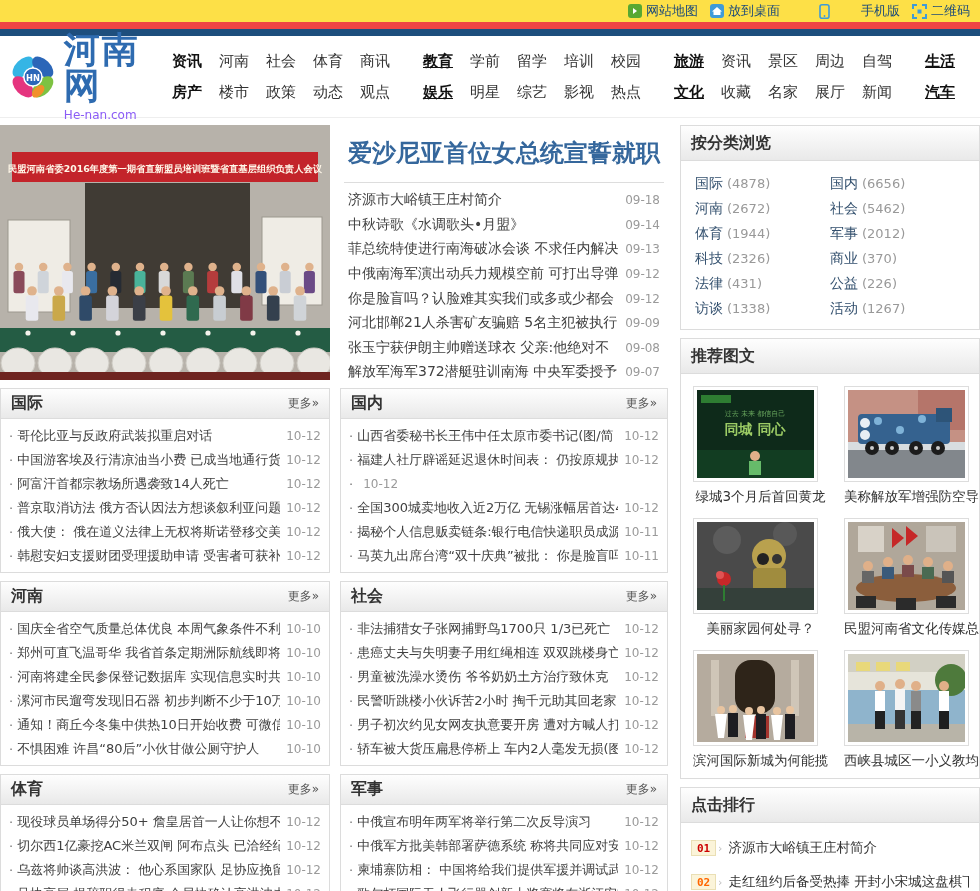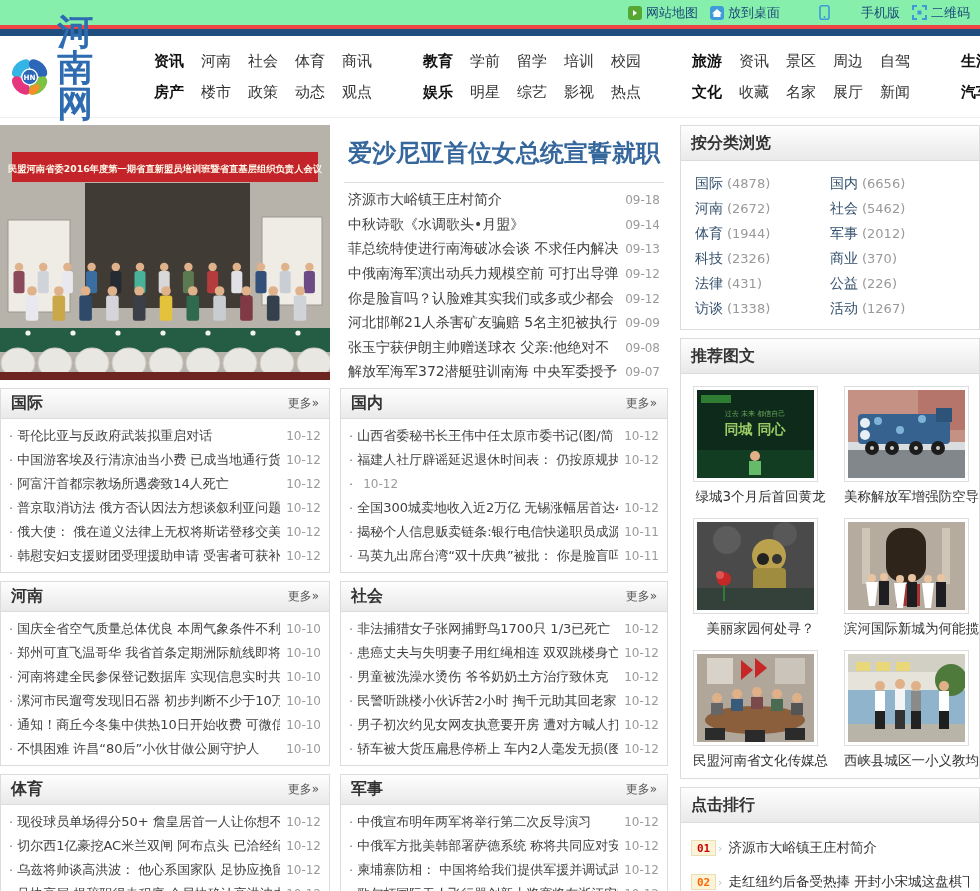--- a/index.html
+++ b/index.html
@@ -1,37 +1,37 @@
 <!DOCTYPE html>
 <html><head>
 <meta charset="utf-8">
 <style>
   * { box-sizing: border-box; margin: 0; padding: 0; }
   html,body { width: 980px; height: 891px; overflow: hidden; background: #fff;
     font-family: "DejaVu Sans", "Liberation Sans", sans-serif; }
   .page { width: 980px; height: 891px; position: relative; }
 
   
-  .topbar { height: 29px; background: #86efac; border-bottom: 4px solid #ef4444;
+  .topbar { height: 29px; background: #fde047; border-bottom: 7px solid #ef4444;
     display: flex; justify-content: flex-end; align-items: center; padding-right: 10px;
     font-size: 13px; color: #1c4a7a; }
   .toplink { display: inline-flex; align-items: center; gap: 4px; margin-left: 12px; cursor: pointer; }
   .toplink.spaced { margin-left: 38px; gap: 30px; }
   .navybar { height: 7px; background: #1d4e7d; }
 
   
   .header { height: 82px; display: flex; align-items: center; padding: 0 8px; background: #fff; border-bottom: 1px solid #eee; }
   .logo { display: flex; align-items: center; gap: 6px; }
   .logo-cn { font-size: 36px; font-weight: bold; color: #2e6bb0; line-height: 36px; letter-spacing: 2px; }
   .logo-en { font-size: 12px; color: #8b5cf6; margin-top: 4px; }
   .nav { margin-left: 22px; font-size: 15px; color: #333; }
   .nav-row { display: flex; line-height: 31px; white-space: nowrap; }
   .nav-item { margin-right: 17px; cursor: pointer; }
   .nav-item.bold { font-weight: bold; color: #111; }
-  .nav-item.gap { margin-left: 34px; }
+  .nav-item.gap { margin-left: 16px; text-decoration: underline; }
 
   
   .main { display: flex; padding-top: 7px; }
   .col-left { width: 330px; }
   .col-mid { width: 328px; margin-left: 10px; }
   .col-right { width: 300px; margin-left: 12px; }
 
   .photo-wrap { width: 330px; height: 255px; margin-bottom: 8px; text-align: right; }
 
   .box { border: 1px solid #dcdcdc; background: #fff; margin-bottom: 8px; }
@@ -605,20 +605,46 @@
                   <circle cx="27" cy="57" r="7" fill="#c62828"></circle>
                   <circle cx="23" cy="53" r="4" fill="#e05353"></circle>
                   <rect x="26" y="63" width="2" height="16" fill="#2e7d32"></rect>
                 </svg>
             </div>
             <div class="thumb-cap">美丽家园何处寻？</div>
           </div>
           <div class="thumb">
             <div class="thumb-img">
               <svg width="117" height="88" viewBox="0 0 117 88">
+                  <rect width="117" height="88" fill="#b0a79a"></rect>
+                  <rect x="10" y="4" width="26" height="26" fill="#d8d2c8"></rect>
+                  <rect x="78" y="4" width="30" height="26" fill="#cac4ba"></rect>
+                  <path d="M44 6 L44 26 L56 16 Z" fill="#c62828"></path>
+                  <path d="M58 4 L58 24 L70 14 Z" fill="#c62828"></path>
+                  <ellipse cx="58" cy="66" rx="50" ry="14" fill="#8b5e3c"></ellipse>
+                  <circle cx="20" cy="44" r="5" fill="#e0b089"></circle>
+                  <rect x="14" y="49" width="12" height="12" fill="#666"></rect>
+                  <circle cx="40" cy="40" r="5" fill="#e0b089"></circle>
+                  <rect x="34" y="45" width="12" height="12" fill="#3a5a7a"></rect>
+                  <circle cx="60" cy="38" r="5" fill="#e0b089"></circle>
+                  <rect x="54" y="43" width="12" height="12" fill="#7a4a4a"></rect>
+                  <circle cx="80" cy="40" r="5" fill="#e0b089"></circle>
+                  <rect x="74" y="45" width="12" height="12" fill="#4a6a52"></rect>
+                  <circle cx="100" cy="44" r="5" fill="#e0b089"></circle>
+                  <rect x="94" y="49" width="12" height="12" fill="#555"></rect>
+                  <rect x="8" y="74" width="20" height="12" fill="#2b2b2b"></rect>
+                  <rect x="48" y="76" width="20" height="12" fill="#2b2b2b"></rect>
+                  <rect x="88" y="74" width="20" height="12" fill="#2b2b2b"></rect>
+                </svg>
+            </div>
+            <div class="thumb-cap">民盟河南省文化传媒总</div>
+          </div>
+          <div class="thumb">
+            <div class="thumb-img">
+              <svg width="117" height="88" viewBox="0 0 117 88">
                   <rect width="117" height="88" fill="#b5ab9e"></rect>
                   <rect x="14" y="6" width="8" height="56" fill="#cfc6b8"></rect>
                   <rect x="94" y="6" width="8" height="56" fill="#cfc6b8"></rect>
                   <rect x="38" y="6" width="40" height="54" rx="16" fill="#2e2419"></rect>
                   <rect x="48" y="62" width="24" height="22" fill="#a3342e"></rect>
                   <g>
                     <circle cx="24" cy="56" r="4" fill="#e8c4a0"></circle>
                     <path d="M18 60 L30 60 L27 84 L21 84 Z" fill="#fff"></path>
                     <circle cx="36" cy="55" r="4" fill="#e8c4a0"></circle>
                     <rect x="31" y="59" width="10" height="24" fill="#1e1e22"></rect>
@@ -627,46 +653,20 @@
                     <circle cx="64" cy="56" r="4" fill="#e8c4a0"></circle>
                     <rect x="59" y="60" width="10" height="25" fill="#1e1e22"></rect>
                     <circle cx="80" cy="57" r="4" fill="#e8c4a0"></circle>
                     <path d="M74 61 L86 61 L83 86 L77 86 Z" fill="#fff"></path>
                     <circle cx="93" cy="56" r="4" fill="#e8c4a0"></circle>
                     <rect x="88" y="60" width="10" height="25" fill="#1e1e22"></rect>
                   </g>
                 </svg>
             </div>
             <div class="thumb-cap">滨河国际新城为何能揽</div>
-          </div>
-          <div class="thumb">
-            <div class="thumb-img">
-              <svg width="117" height="88" viewBox="0 0 117 88">
-                  <rect width="117" height="88" fill="#b0a79a"></rect>
-                  <rect x="10" y="4" width="26" height="26" fill="#d8d2c8"></rect>
-                  <rect x="78" y="4" width="30" height="26" fill="#cac4ba"></rect>
-                  <path d="M44 6 L44 26 L56 16 Z" fill="#c62828"></path>
-                  <path d="M58 4 L58 24 L70 14 Z" fill="#c62828"></path>
-                  <ellipse cx="58" cy="66" rx="50" ry="14" fill="#8b5e3c"></ellipse>
-                  <circle cx="20" cy="44" r="5" fill="#e0b089"></circle>
-                  <rect x="14" y="49" width="12" height="12" fill="#666"></rect>
-                  <circle cx="40" cy="40" r="5" fill="#e0b089"></circle>
-                  <rect x="34" y="45" width="12" height="12" fill="#3a5a7a"></rect>
-                  <circle cx="60" cy="38" r="5" fill="#e0b089"></circle>
-                  <rect x="54" y="43" width="12" height="12" fill="#7a4a4a"></rect>
-                  <circle cx="80" cy="40" r="5" fill="#e0b089"></circle>
-                  <rect x="74" y="45" width="12" height="12" fill="#4a6a52"></rect>
-                  <circle cx="100" cy="44" r="5" fill="#e0b089"></circle>
-                  <rect x="94" y="49" width="12" height="12" fill="#555"></rect>
-                  <rect x="8" y="74" width="20" height="12" fill="#2b2b2b"></rect>
-                  <rect x="48" y="76" width="20" height="12" fill="#2b2b2b"></rect>
-                  <rect x="88" y="74" width="20" height="12" fill="#2b2b2b"></rect>
-                </svg>
-            </div>
-            <div class="thumb-cap">民盟河南省文化传媒总</div>
           </div>
           <div class="thumb">
             <div class="thumb-img">
               <svg width="117" height="88" viewBox="0 0 117 88">
                   <rect width="117" height="88" fill="#e6e4da"></rect>
                   <rect x="0" y="0" width="117" height="18" fill="#d2d0c4"></rect>
                   <rect x="8" y="8" width="14" height="9" fill="#e8d87a"></rect>
                   <rect x="28" y="8" width="14" height="9" fill="#e8d87a"></rect>
                   <rect x="48" y="8" width="14" height="9" fill="#e8d87a"></rect>
                   <rect x="0" y="36" width="117" height="34" fill="#8fb4cc"></rect>

